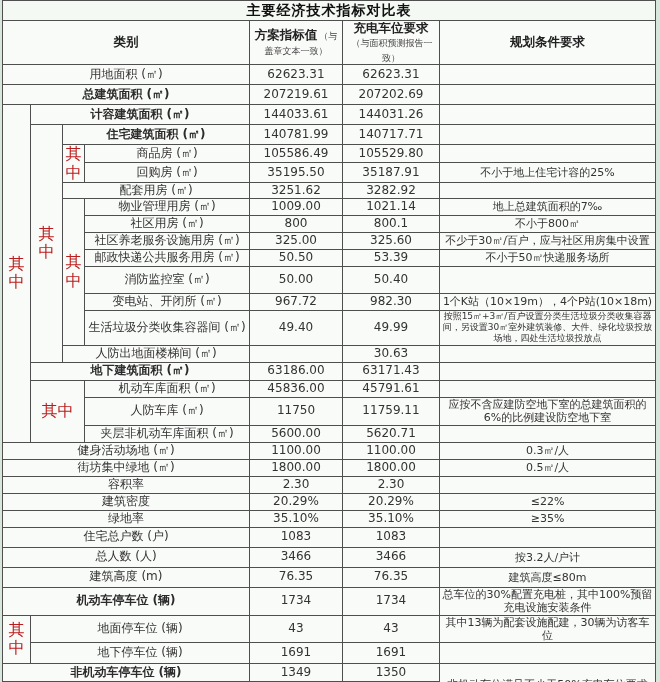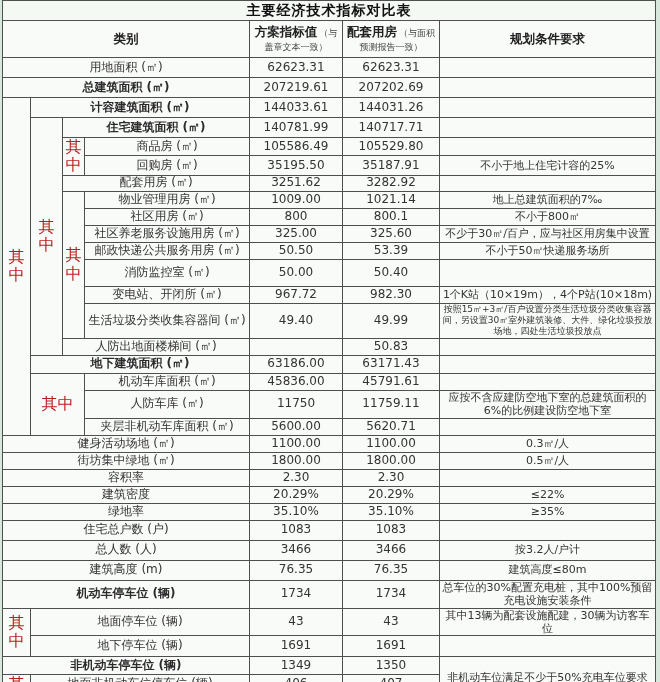--- a/index.html
+++ b/index.html
@@ -53,21 +53,21 @@
         <col style="width:97px">
       <col style="width:216px">
     </colgroup>
     <tbody>
         <tr style="height: 20px;">
           <td colspan="7" class="title">主要经济技术指标对比表</td>
         </tr>
         <tr style="height: 37px;">
           <td colspan="4" class="head">类别</td>
           <td class="head"><span>方案指标值</span><span class="sub">（与盖章文本一致）</span></td>
-          <td class="head"><span>配套用房</span><span class="sub">（与面积预测报告一致）</span></td>
+          <td class="head"><span>充电车位要求</span><span class="sub">（与面积预测报告一致）</span></td>
           <td class="head">规划条件要求</td>
         </tr>
         <tr style="height: 20px;">
           <td colspan="4" class="lbl">用地面积 (㎡)</td>
           <td class="num">62623.31</td>
           <td class="num">62623.31</td>
           <td class="req"></td>
         </tr>
         <tr style="height: 20px;">
           <td colspan="4" class="lblb">总建筑面积 (㎡)</td>
@@ -147,21 +147,21 @@
         </tr>
         <tr style="height: 27px;">
           <td class="lbl">生活垃圾分类收集容器间 (㎡)</td>
           <td class="num">49.40</td>
           <td class="num">49.99</td>
           <td class="reqs">按照15㎡+3㎡/百户设置分类生活垃圾分类收集容器间，另设置30㎡室外建筑装修、大件、绿化垃圾投放场地，四处生活垃圾投放点</td>
         </tr>
         <tr style="height: 17px; padding-left: 26px;">
           <td colspan="2" class="lbl">人防出地面楼梯间 (㎡)</td>
           <td class="num"></td>
-          <td class="num">50.83</td>
+          <td class="num">30.63</td>
           <td class="req"></td>
         </tr>
         <tr style="height: 18px;">
           <td colspan="3" class="lblb">地下建筑面积 (㎡)</td>
           <td class="num">63186.00</td>
           <td class="num">63171.43</td>
           <td class="req"></td>
         </tr>
         <tr style="height: 17px;">
           <td colspan="2" rowspan="3" class="qz">其中</td>

